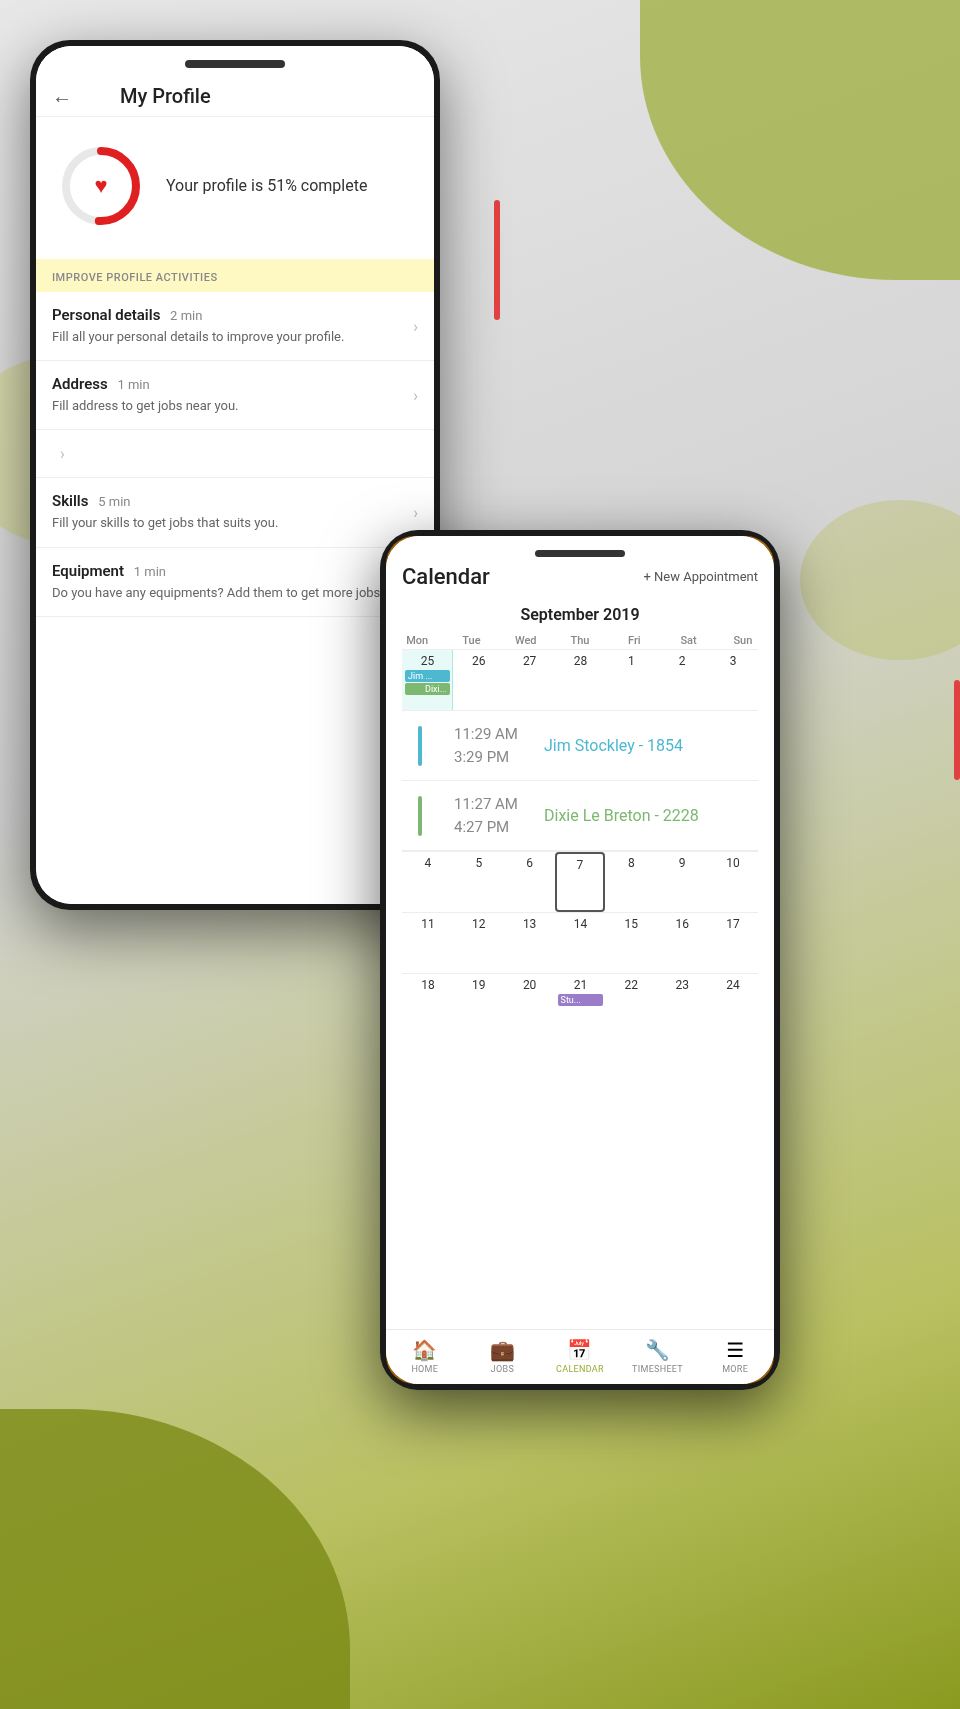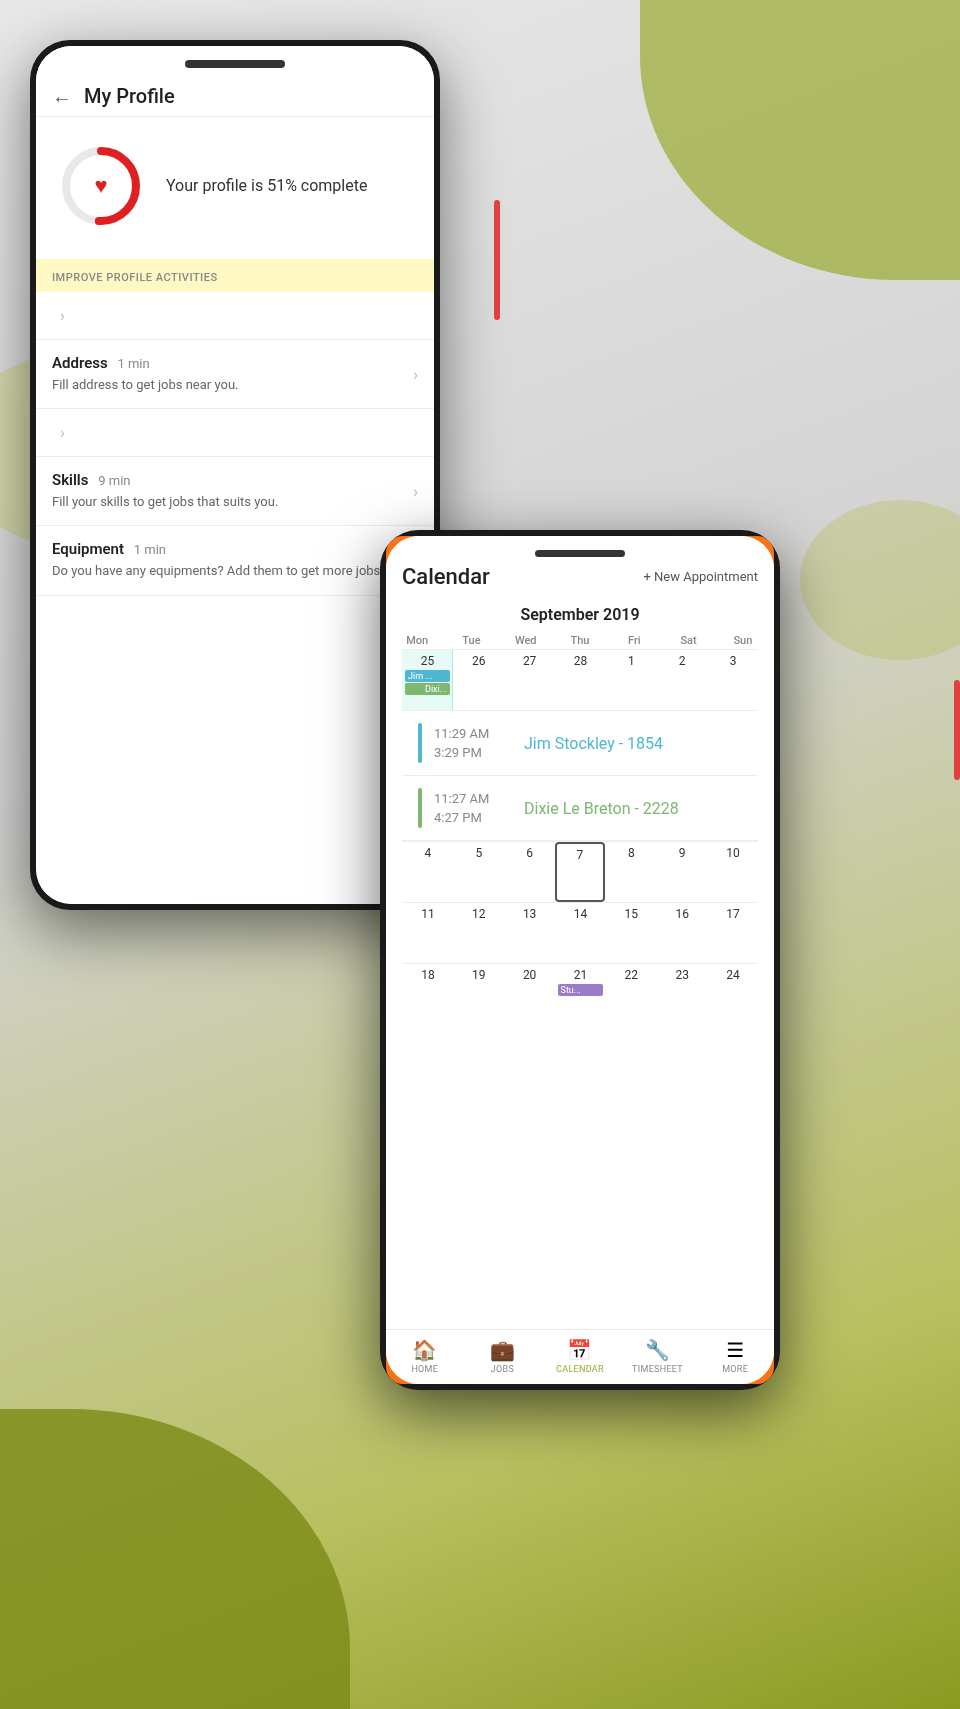--- a/index.html
+++ b/index.html
@@ -102,20 +102,21 @@
     .back-arrow {
       font-size: 20px;
       color: #555;
       margin-right: 12px;
       cursor: pointer;
     }
     .phone1-title {
       font-size: 20px;
       font-weight: 500;
       color: #222;
+      margin-left: 36px;
     }
 
     
     .profile-completion {
       display: flex;
       align-items: center;
       padding: 24px 20px;
       background: #fff;
       margin-bottom: 4px;
     }
@@ -213,22 +214,22 @@
       height: 860px;
       background: #1a1a1a;
       border-radius: 38px;
       box-shadow: 0 20px 60px rgba(0,0,0,0.6);
       z-index: 11;
       overflow: hidden;
     }
     .phone2-inner {
       position: absolute;
       top: 6px; left: 6px; right: 6px; bottom: 6px;
-      background: #f97316;
-      border-radius: 17px;
+      background: #a16207;
+      border-radius: 28px;
       overflow: hidden;
     }
     .phone2-notch {
       position: absolute;
       top: 14px;
       left: 50%;
       transform: translateX(-50%);
       width: 90px;
       height: 7px;
       background: #333;
@@ -346,24 +347,25 @@
       flex-shrink: 0;
     }
     .cal-appointment {
       display: flex;
       align-items: center;
       padding: 12px 16px;
       border-bottom: 1px solid #eee;
       background: #fff;
     }
     .cal-apt-time {
-      font-size: 13px;
+      font-size: 15px;
       color: #888;
       width: 70px;
       line-height: 1.5;
+      margin-left: 20px;
     }
     .cal-apt-name {
       font-size: 16px;
       color: #4db8d0;
       font-weight: 400;
       margin-left: 20px;
     }
     .cal-apt-divider {
       width: 4px;
       height: 40px;
@@ -468,41 +470,47 @@
           </svg>
           <span class="circle-icon">♥</span>
         </div>
         <div class="profile-text">Your profile is 51% complete</div>
       </div>
 
       <div class="improve-section">
         <div class="improve-header">IMPROVE PROFILE ACTIVITIES</div>
 
         <div class="profile-item">
+          <div class="profile-item-content">
+            <div class="profile-item-title">
+              Personal details <span>2 min</span>
+            </div>
+            <div class="profile-item-desc">Fill all your personal details to improve your profile.</div>
+          </div>
           <span class="profile-item-arrow">›</span>
         </div>
 
         <div class="profile-item">
           <div class="profile-item-content">
             <div class="profile-item-title">
               Address <span>1 min</span>
             </div>
             <div class="profile-item-desc">Fill address to get jobs near you.</div>
           </div>
           <span class="profile-item-arrow">›</span>
         </div>
 
         <div class="profile-item">
           <span class="profile-item-arrow">›</span>
         </div>
 
         <div class="profile-item">
           <div class="profile-item-content">
             <div class="profile-item-title">
-              Skills <span>9 min</span>
+              Skills <span>5 min</span>
             </div>
             <div class="profile-item-desc">Fill your skills to get jobs that suits you.</div>
           </div>
           <span class="profile-item-arrow">›</span>
         </div>
 
         <div class="profile-item">
           <div class="profile-item-content">
             <div class="profile-item-title">
               Equipment <span>1 min</span>

